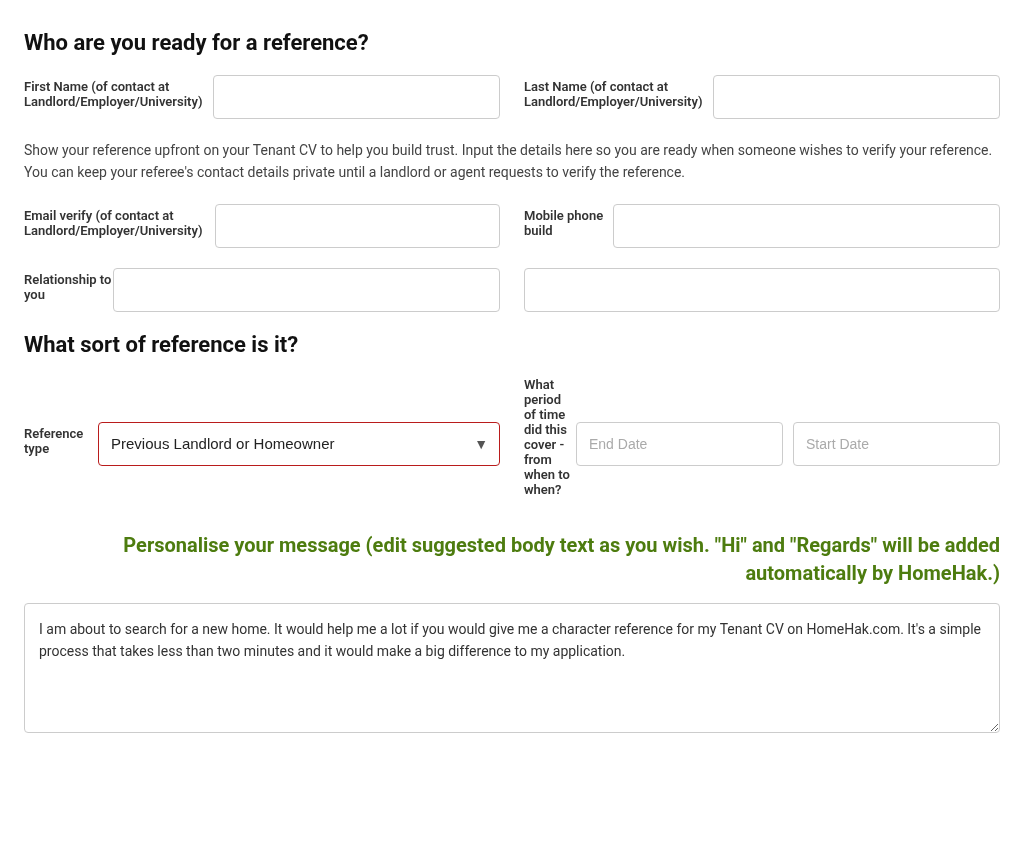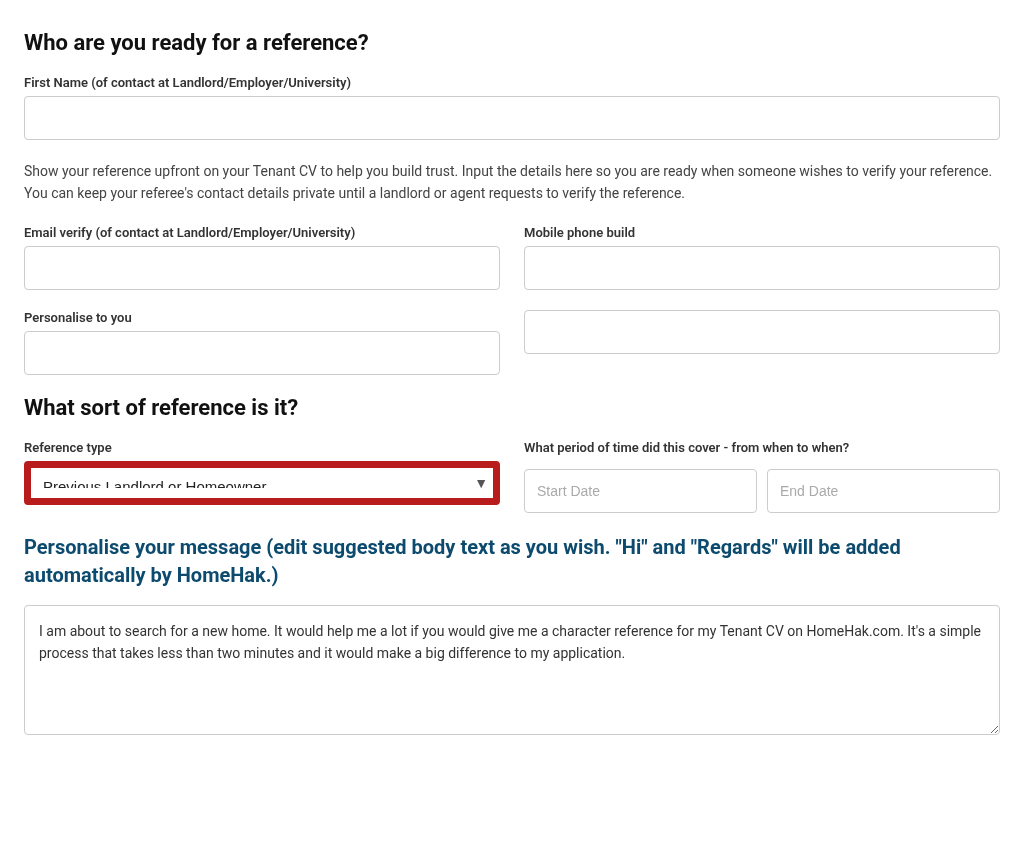--- a/index.html
+++ b/index.html
@@ -24,22 +24,23 @@
     }
 
     .form-row {
       display: flex;
       gap: 24px;
       margin-bottom: 20px;
     }
 
     .form-group {
       display: flex;
-      flex-direction: column;
+      flex-direction: row;
       flex: 1;
+      align-items: center;
     }
 
     .form-label {
       font-size: 13px;
       font-weight: 600;
       color: #333333;
       margin-bottom: 6px;
     }
 
     .form-input {
@@ -64,21 +65,21 @@
     .section-divider {
       margin: 8px 0 20px 0;
     }
 
     .select-wrapper {
       position: relative;
       width: 100%;
     }
 
     .form-select {
-      border: 7px solid #b91c1c;
+      border: 1px solid #b91c1c;
       border-radius: 4px;
       padding: 10px 36px 10px 12px;
       font-size: 15px;
       color: #222222;
       background: #ffffff;
       outline: none;
       height: 44px;
       width: 100%;
       appearance: none;
       -webkit-appearance: none;
@@ -133,23 +134,24 @@
       vertical-align: middle;
     }
 
     .personalise-section {
       margin-top: 8px;
     }
 
     .personalise-title {
       font-size: 20px;
       font-weight: 700;
-      color: #0c4a6e;
+      color: #4d7c0f;
       margin-bottom: 16px;
       line-height: 1.4;
+      text-align: right;
     }
 
     .message-textarea {
       width: 100%;
       border: 1px solid #cccccc;
       border-radius: 4px;
       padding: 14px;
       font-size: 14px;
       color: #333333;
       line-height: 1.6;
@@ -169,38 +171,42 @@
 </head>
 <body>
 
 <h2 class="section-title">Who are you ready for a reference?</h2>
 
 <div class="form-row">
   <div class="form-group">
     <label class="form-label">First Name (of contact at Landlord/Employer/University)</label>
     <input type="text" class="form-input" value="" style="">
   </div>
+  <div class="form-group">
+    <label class="form-label">Last Name (of contact at Landlord/Employer/University)</label>
+    <input type="text" class="form-input" value="" style="">
+  </div>
 </div>
 
 <p class="info-text">Show your reference upfront on your Tenant CV to help you build trust. Input the details here so you are ready when someone wishes to verify your reference. You can keep your referee's contact details private until a landlord or agent requests to verify the reference.</p>
 
 <div class="form-row">
   <div class="form-group">
     <label class="form-label">Email verify (of contact at Landlord/Employer/University)</label>
     <input type="email" class="form-input" value="" style="">
   </div>
   <div class="form-group">
     <label class="form-label">Mobile phone build</label>
     <input type="tel" class="form-input" value="" style="">
   </div>
 </div>
 
 <div class="form-row">
   <div class="form-group">
-    <label class="form-label">Personalise to you</label>
+    <label class="form-label">Relationship to you</label>
     <input type="text" class="form-input" value="" style="">
   </div>
   <div class="form-group">
     <input type="text" class="form-input" value="" style="">
   </div>
 </div>
 
 <div class="section-divider"></div>
 <h2 class="section-title">What sort of reference is it?</h2>
 
@@ -213,22 +219,22 @@
         <option>Employer</option>
         <option>University</option>
         <option>Character Reference</option>
       </select>
       <span class="select-arrow">▼</span>
     </div>
   </div>
   <div class="form-group">
     <label class="period-label">What period of time did this cover - from when to when?</label>
     <div class="date-row">
+      <input type="text" class="date-input" placeholder="End Date" style="">
       <input type="text" class="date-input" placeholder="Start Date" style="">
-      <input type="text" class="date-input" placeholder="End Date" style="">
     </div>
   </div>
 </div>
 
 <div class="personalise-section">
   <h2 class="personalise-title">Personalise your message (edit suggested body text as you wish. "Hi" and "Regards" will be added automatically by HomeHak.)</h2>
   <textarea class="message-textarea" style="">I am about to search for a new home. It would help me a lot if you would give me a character reference for my Tenant CV on HomeHak.com. It's a simple process that takes less than two minutes and it would make a big difference to my application.</textarea>
 </div>
 
 </body></html>

